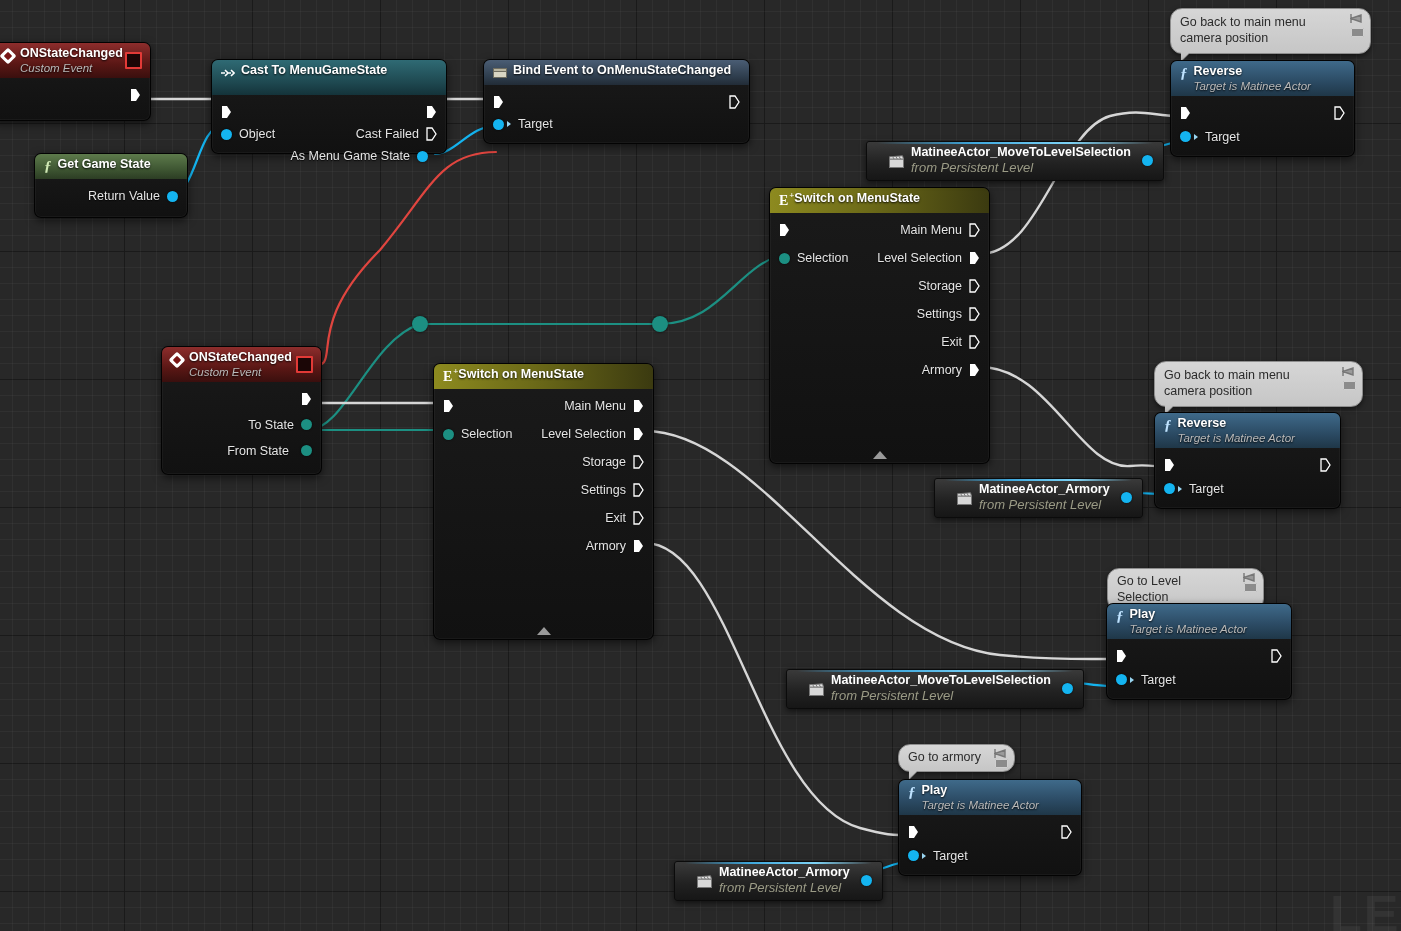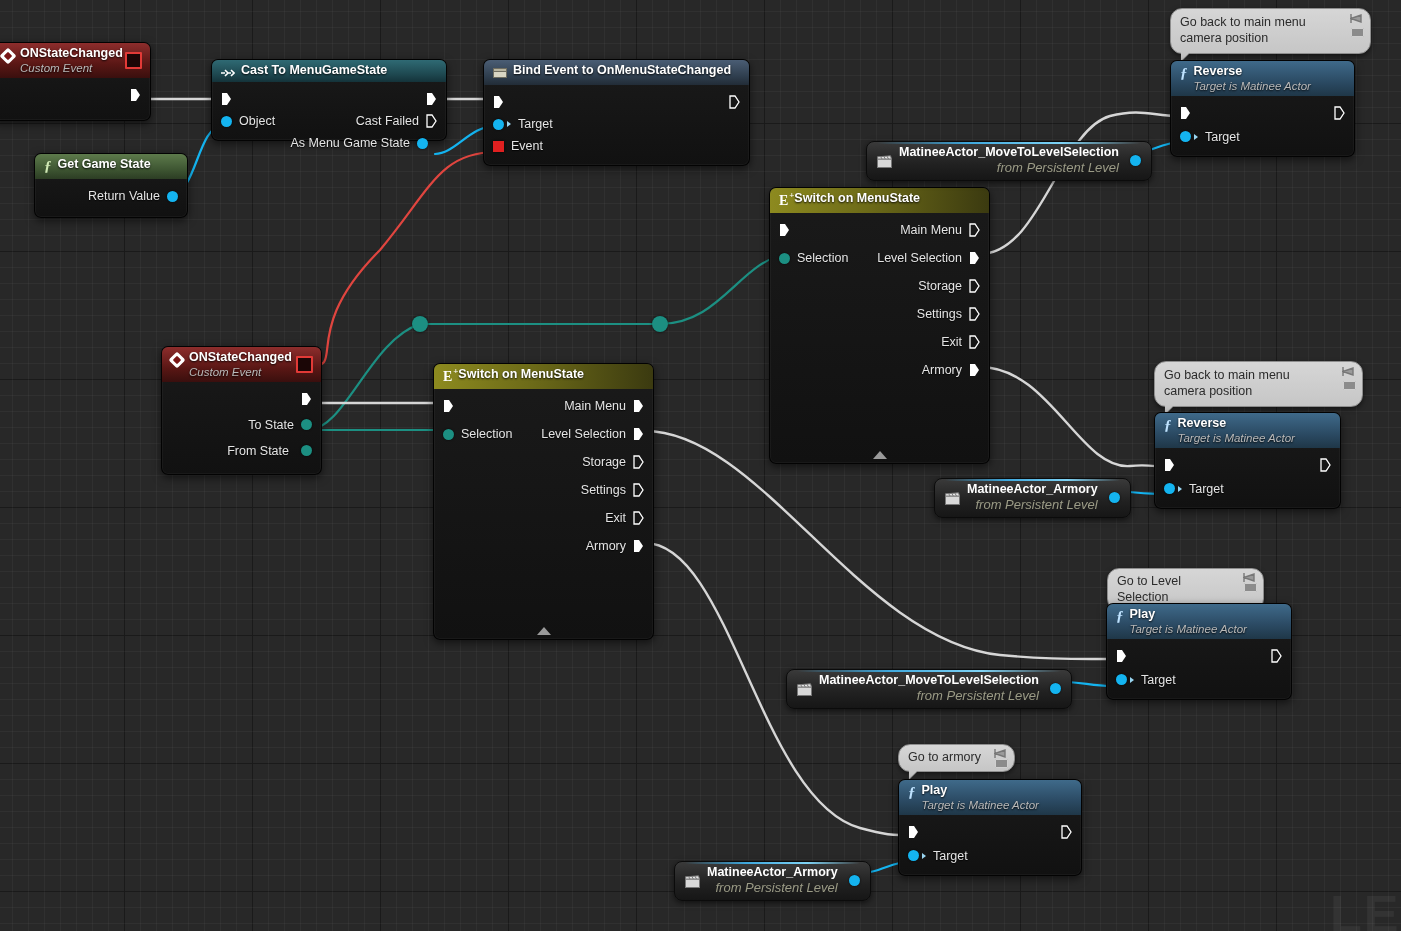--- a/index.html
+++ b/index.html
@@ -83,26 +83,26 @@
   .g-e{font-family:"Liberation Serif", serif;font-weight:bold;font-size:14px;color:#fff;line-height:1;position:relative;}
   .g-e sup{font-size:9px;position:absolute;top:-3px;right:-6px;}
 
   .red-sq-corner{position:absolute;right:8px;top:9px;width:13px;height:13px;background:#1b0606;border:2px solid #e23a37;border-radius:1px;}
 
   .collapse-arrow{position:absolute;left:50%;bottom:4px;transform:translateX(-50%);
     width:0;height:0;border-left:7px solid transparent;border-right:7px solid transparent;border-bottom:8px solid #9a9a9a;}
 
   
   .actorref{
-    position:absolute;border-radius:8px;
+    position:absolute;border-radius:3px;
     background:linear-gradient(180deg,#3a3a3a 0%,#222 55%,#161616 100%);
     border:1px solid #0b0b0b;
     box-shadow:0 2px 6px rgba(0,0,0,.6);
-    padding:4px 10px 5px 10px;
-    display:flex;align-items:center;gap:7px;text-align:right;
+    padding:4px 10px 5px 22px;
+    display:flex;align-items:center;gap:7px;
   }
   .actorref::before{
     content:"";position:absolute;left:10px;right:10px;top:0px;height:2px;border-radius:2px;
     background:linear-gradient(90deg,rgba(20,180,240,0) 0%, #3fa8dd 35%, #7fd3f5 70%, rgba(20,180,240,0) 100%);
   }
   .actorref .txtcol{display:flex;flex-direction:column;line-height:1.1;}
   .actorref .an{font-size:12.5px;font-weight:bold;color:#fff;white-space:nowrap;}
   .actorref .al{font-size:13px;font-style:italic;color:#9b9b86;white-space:nowrap;margin-top:1px;}
   .actorref .outpin{margin-left:4px;}
   .clapper{width:15px;height:13px;flex:0 0 15px;position:relative;}
@@ -209,21 +209,21 @@
     </div>
     <div class="body" style="padding-bottom:10px;">
       <div class="row out">
         <span class="lbl">Return Value</span>
         <span class="pin-dot obj"></span>
       </div>
     </div>
   </div>
 
   <div class="node" style="left:211px;top:59px;width:234px;">
-    <div class="hdr hdr-cast" style="padding-bottom:2px;">
+    <div class="hdr hdr-cast" style="padding-bottom:15px;">
       <span class="glyph">
         <svg width="14" height="10" viewBox="0 0 14 10">
             <path d="M0,5 L4,5 M4,2 L7,5 L4,8 M7,5 L10,5 M10,2 L13,5 L10,8" stroke="#fff" stroke-width="1.6" fill="none"></path>
           </svg>
       </span>
       <span class="hdr-txt">
         <span class="ttl">Cast To MenuGameState</span>
       </span>
     </div>
     <div class="body">
@@ -292,24 +292,20 @@
             <svg width="11" height="14" viewBox="0 0 11 14">
                 <path d="M1,1 L6,1 L10,7 L6,13 L1,13 Z" fill="none" stroke="#ffffff" stroke-width="1.3"></path>
               </svg>
           </span>
         </div>
         <div class="row">
           <span class="pin-dot obj"></span>
           <span class="arrowlet"></span>
           <span class="lbl">Target</span>
         </div>
-        <div class="row">
-          <span class="pin-sq"></span>
-          <span class="lbl">Event</span>
-        </div>
       </div>
     </div>
   </div>
 
   <div class="node" style="left:161px;top:346px;width:159px;">
     <div class="hdr hdr-event">
       <span class="glyph">
           <span class="g-diamond"></span>
         </span>
       <span class="hdr-txt">

